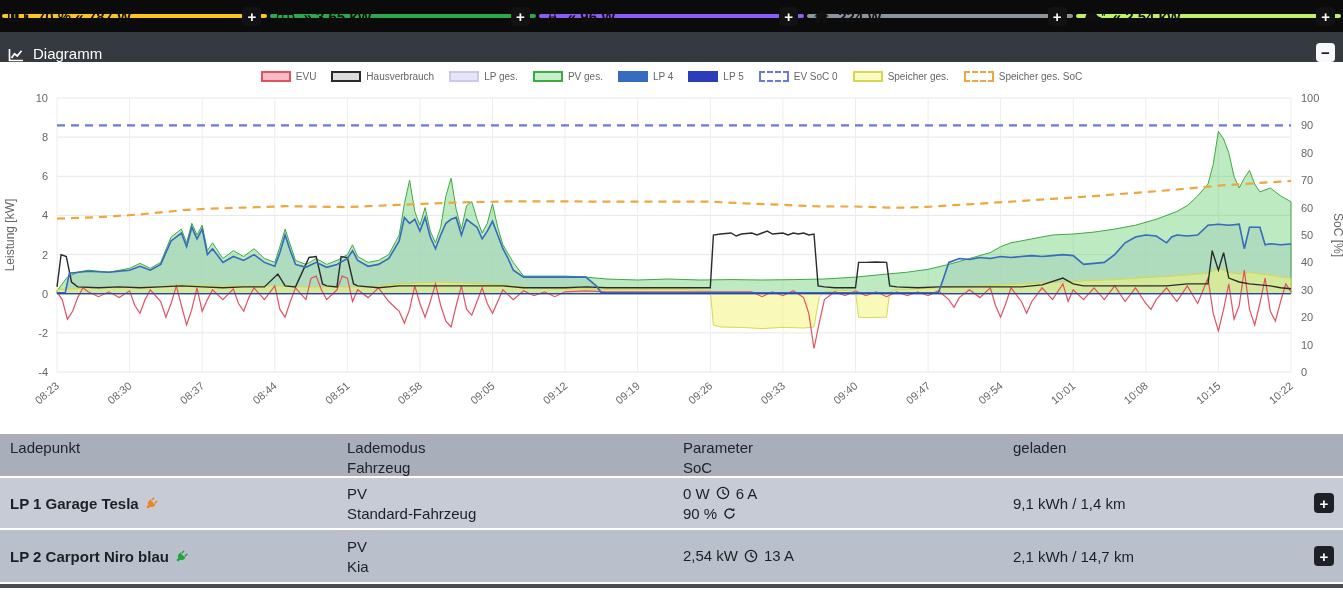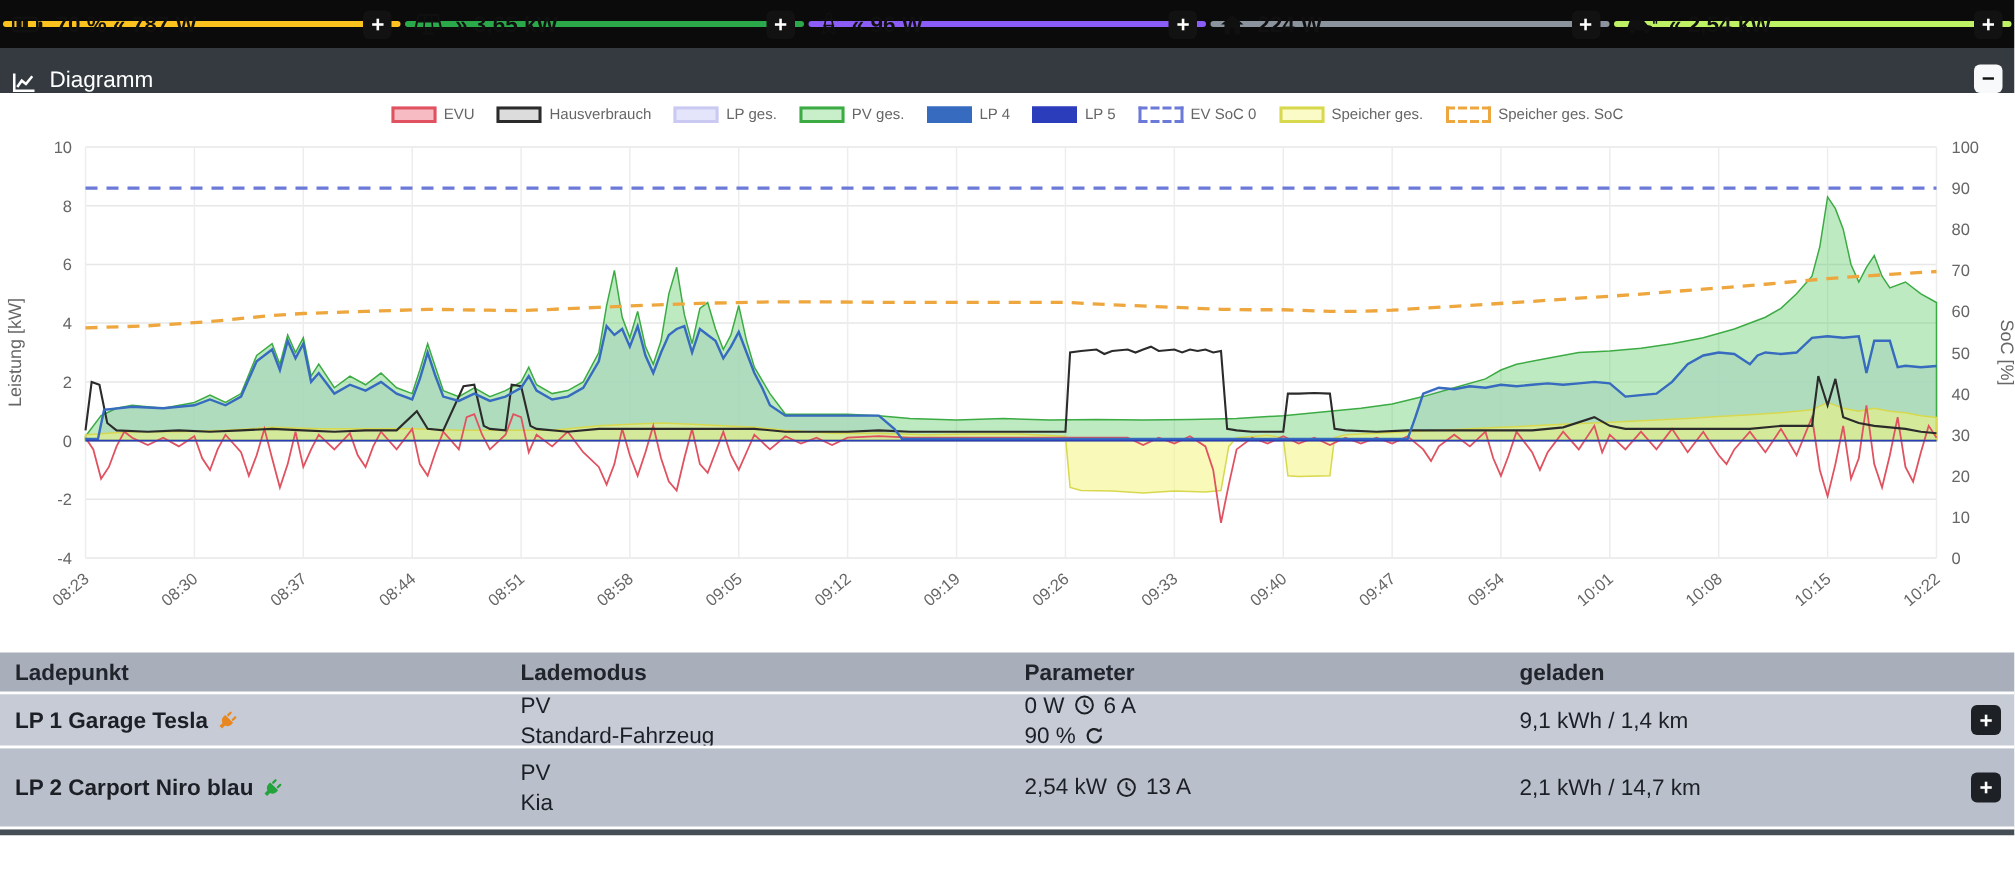--- a/index.html
+++ b/index.html
@@ -29,23 +29,23 @@
   .legend{display:flex;justify-content:center;align-items:center;gap:15px;height:24px;
           font-size:10px;color:#666;padding-top:4px}
   .legend-item{display:flex;align-items:center}
   .legend-box{display:inline-block;width:30px;height:11px;margin-right:5px}
   svg text.tick{font-size:11px;fill:#666;font-family:"Liberation Sans",sans-serif}
   svg text.axis-title{font-size:12px;fill:#666;font-family:"Liberation Sans",sans-serif}
 
   
   .table{width:100%;font-size:15px}
   .trow{display:grid;grid-template-columns:337px 336px 330px 295px 45px;border-bottom:2px solid #fff}
-  .thead{background:#a8aeba;font-weight:700;height:28px;color:#20242b}
+  .thead{background:#a8aeba;font-weight:400;height:44px;color:#20242b}
   .thead .cell{justify-content:flex-start;padding-top:4px}
-  .row-0{background:#c6cbd5;height:36px}
+  .row-0{background:#c6cbd5;height:52px}
   .row-1{background:#bac0cb;height:54px}
   .cell{padding:2px 10px;display:flex;flex-direction:column;justify-content:center;gap:1px;overflow:hidden}
   .line{display:flex;align-items:center;gap:6px;line-height:19px;white-space:nowrap}
   .cp-name{font-weight:700}
   .plus-cell{display:flex;align-items:center;justify-content:flex-end;padding-right:9px}
   .table-expand-btn{width:20px;height:20px;background:#1d2126;color:#fff;border:none;border-radius:4px;
                     font-size:15px;font-weight:700;line-height:1;display:flex;align-items:center;
                     justify-content:center;padding:0;cursor:pointer}
   .plug{transform:rotate(45deg)}
   .bottom-strip{height:4px;background:#454d55}

